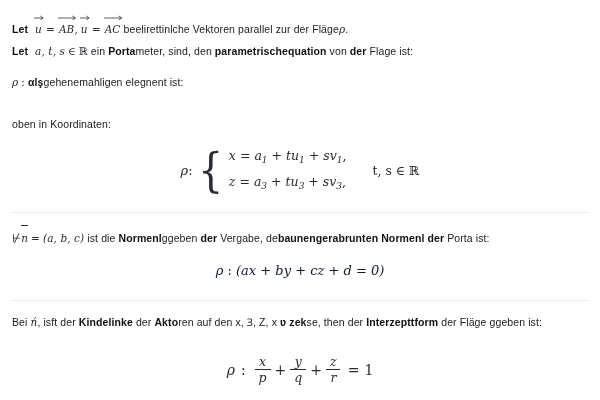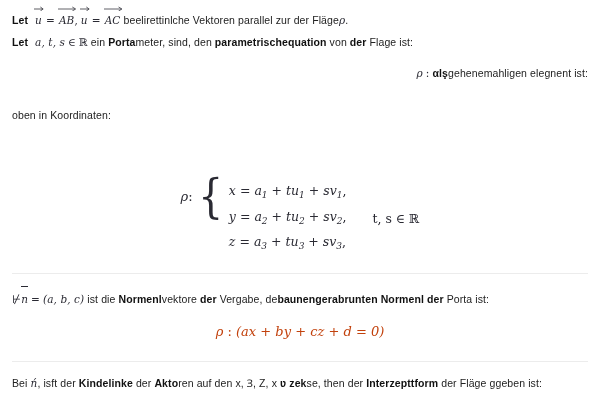--- a/index.html
+++ b/index.html
@@ -12,21 +12,21 @@
     background: #ffffff;
     font-family: "Liberation Sans", sans-serif;
     color: #1b1b1b;
     overflow: hidden;
   }
   .page {
     position: relative;
     width: 600px;
     height: 340px;
     box-sizing: border-box;
-    padding: 7px 12px 0 12px;
+    padding: 16px 12px 0 12px;
     border-radius: 25px;
   }
   .text-line {
     font-size: 10.5px;
     line-height: 22px;
     color: #222222;
     white-space: nowrap;
     letter-spacing: 0.1px;
   }
   .text-line.l1 { margin-top: 2px; }
@@ -65,26 +65,26 @@
     left: 0; right: 0;
     top: -2px;
     border-top: 1px solid #2a2a33;
   }
   .sub {
     font-size: 0.72em;
     vertical-align: -0.28em;
     font-style: italic;
   }
   .centered {
-    text-align: right;
+    text-align: left;
   }
   .formula-center {
     text-align: center;
     font-family: "DejaVu Serif", "Liberation Serif", serif;
-    color: #c2410c;
+    color: #0f172a;
   }
   .eqline {
     font-size: 13px;
     font-style: italic;
   }
   .eqline .up { font-style: normal; }
 
   
   .system-wrap {
     display: flex;
@@ -123,21 +123,20 @@
     line-height: 21px;
     white-space: nowrap;
   }
   .cond {
     margin-left: 26px;
     white-space: nowrap;
   }
   .system-side {
     display: flex;
     align-items: center;
-    margin-top: 44px;
   }
 
   
   .frac-eq {
     display: flex;
     justify-content: center;
     align-items: center;
     margin-top: 22px;
     font-family: "DejaVu Serif", "Liberation Serif", serif;
     color: #2a2a33;
@@ -230,29 +229,20 @@
           <div class="srow">
             <span>x</span>
             <span class="up" style="font-style:normal;">=</span>
             <span>a</span><span class="sub">1</span>
             <span style="font-style:normal;">+</span>
             <span>tu</span><span class="sub">1</span>
             <span style="font-style:normal;">+</span>
             <span>sv</span><span class="sub">1</span><span style="font-style:normal;">,</span>
           </div>
           <div class="srow">
-            <span>y</span>
-            <span style="font-style:normal;">=</span>
-            <span>a</span><span class="sub">2</span>
-            <span style="font-style:normal;">+</span>
-            <span>tu</span><span class="sub">2</span>
-            <span style="font-style:normal;">+</span>
-            <span>sv</span><span class="sub">2</span><span style="font-style:normal;">,</span>
-          </div>
-          <div class="srow">
             <span>z</span>
             <span style="font-style:normal;">=</span>
             <span>a</span><span class="sub">3</span>
             <span style="font-style:normal;">+</span>
             <span>tu</span><span class="sub">3</span>
             <span style="font-style:normal;">+</span>
             <span>sv</span><span class="sub">3</span><span style="font-style:normal;">,</span>
           </div>
         </div>
         <span class="cond">t, s ∈ ℝ</span>
@@ -260,21 +250,21 @@
     </div>
   </div>
 
   <hr class="divider" style="margin-top:16px;">
 
   <div class="text-line sec-a">
     <span class="math-up">⊬</span><span class="math ovl">n</span>
     <span class="math-up">=</span>
     <span class="math">(a, b, c)</span>
     <span>ist die</span>
-    <span class="b">Normenl</span><span>vektore</span>
+    <span class="b">Normenl</span><span>ggeben</span>
     <span class="b">der</span>
     <span>Vergabe, de</span><span class="b">baunengerabrunten Normenl</span>
     <span class="b">der</span>
     <span>Porta ist:</span>
   </div>
 
   <div class="formula-center eqline" style="margin-top:14px;">
     <span style="font-style:italic;">ρ</span>
     <span class="up">:</span>
     <span style="font-style:italic;">(ax + by + cz + d = 0)</span>

